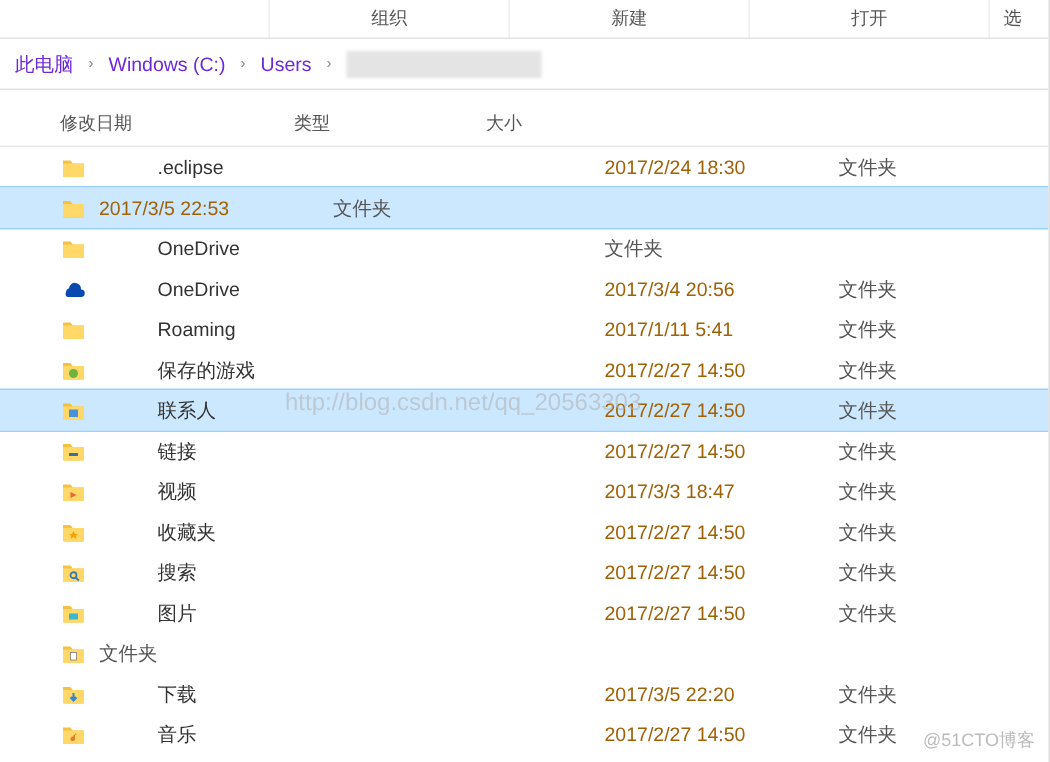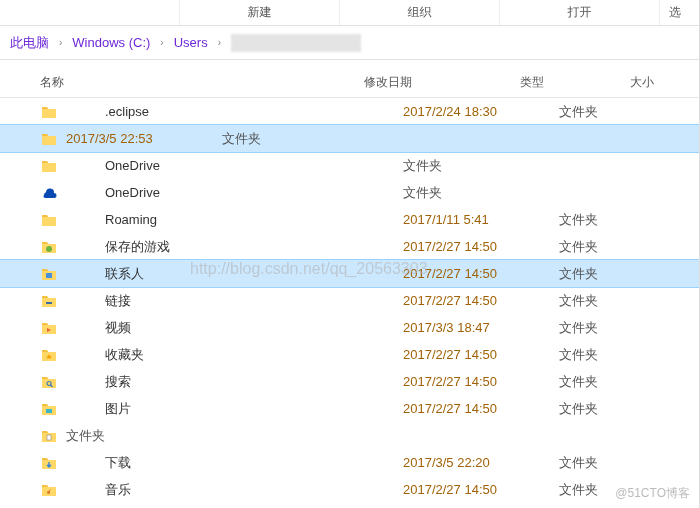--- a/index.html
+++ b/index.html
@@ -9,21 +9,21 @@
     .ribbon-group::after { content: ""; font-size: 10px; color: #999; }
     .ribbon-spacer { flex: 0 0 180px; border-right: 1px solid #eee; height: 100%; }
     .breadcrumb { height: 34px; display: flex; align-items: center; padding: 0 6px; border-bottom: 1px solid #e1e1e1; }
     .bc-item { display: flex; align-items: center; color: #6d28d9; font-size: 13px; padding: 2px 4px; cursor: pointer; }
     .chev { margin: 0 6px; font-size: 10px; color: #888; }
     .bc-blur { display: inline-block; width: 130px; height: 18px; background: #e4e4e4; filter: blur(1px); margin-left: 4px; }
     .headers { height: 30px; display: flex; align-items: center; border-bottom: 1px solid #e8e8e8; color: #555; font-size: 12px; padding-left: 40px; margin-top: 8px; }
     .col-name { flex: 0 0 324px; }
     .col-date { flex: 0 0 156px; }
     .col-type { flex: 0 0 110px; }
-    .col-size { flex: 0 0 60px; }
+    .col-size { flex: 0 0 60px; text-align: center; }
     .list { overflow-y: auto; }
     .row { height: 27px; display: flex; align-items: center; padding-left: 40px; cursor: pointer; }
     .row.selected { background: #cce8ff; outline: 1px solid #99d1ff; }
     .icon { width: 18px; height: 18px; margin-right: 8px; display: flex; align-items: center; justify-content: center; flex-shrink: 0; }
     .icon svg { width: 16px; height: 16px; }
     .c-name { flex: 0 0 298px; white-space: nowrap; overflow: hidden; text-overflow: ellipsis; margin-left: 39px; }
     .c-date { flex: 0 0 156px; color: #a16207; }
     .c-type { flex: 0 0 110px; color: #555; }
     .watermark { position: absolute; left: 190px; top: 260px; color: #b0b0b0; font-size: 16px; opacity: 0.55; pointer-events: none; }
     .attribution { position: absolute; right: 10px; bottom: 6px; color: #bbb; font-size: 12px; }
@@ -80,38 +80,37 @@
       </g>
     <g id="i-music">
         <use href="#i-folder"></use>
         <path fill="#e07b2f" d="M9 7v3.5a1.5 1.5 0 1 1-1-1.4V8l2-.5V7z"></path>
       </g>
   </defs>
 </svg>
 
 <div class="ribbon">
   <div class="ribbon-spacer"></div>
+  <div class="ribbon-group"><span>组织</span></div>
   <div class="ribbon-group"><span>新建</span></div>
-  <div class="ribbon-group"><span>组织</span></div>
   <div class="ribbon-group"><span>打开</span></div>
   <div class="ribbon-group" style="flex:0 0 30px;border:none"><span>选</span></div>
 </div>
 
 <div class="breadcrumb">
   <span class="bc-item">此电脑</span>
   <span class="chev">›</span>
   <span class="bc-item">Windows (C:)</span>
   <span class="chev">›</span>
   <span class="bc-item">Users</span>
   <span class="chev">›</span>
   <span class="bc-blur"></span>
 </div>
 
 <div class="headers">
-  <div class="col-name">名称</div>
   <div class="col-date">修改日期</div>
   <div class="col-type">类型</div>
   <div class="col-size">大小</div>
 </div>
 
 <div class="list" id="list">
     <div class="row">
       <span class="icon">
         <svg viewBox="0 0 16 16">
           <use href="#i-folder"></use>
@@ -139,20 +138,21 @@
       <span class="c-name">OneDrive</span>
       <span class="c-type">文件夹</span>
     </div>
     <div class="row">
       <span class="icon">
         <svg viewBox="0 0 16 16">
           <use href="#i-onedrive"></use>
         </svg>
       </span>
       <span class="c-name">OneDrive</span>
+      <span class="c-date">2017/3/4 20:56</span>
       <span class="c-type">文件夹</span>
     </div>
     <div class="row">
       <span class="icon">
         <svg viewBox="0 0 16 16">
           <use href="#i-folder"></use>
         </svg>
       </span>
       <span class="c-name">Roaming</span>
       <span class="c-date">2017/1/11 5:41</span>

